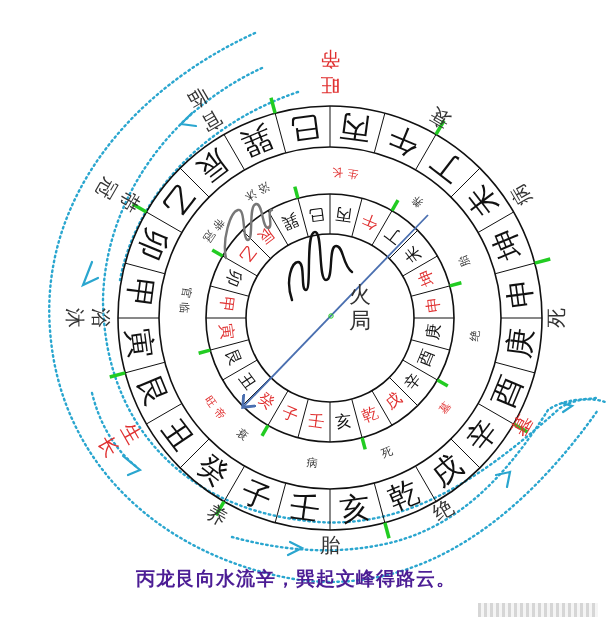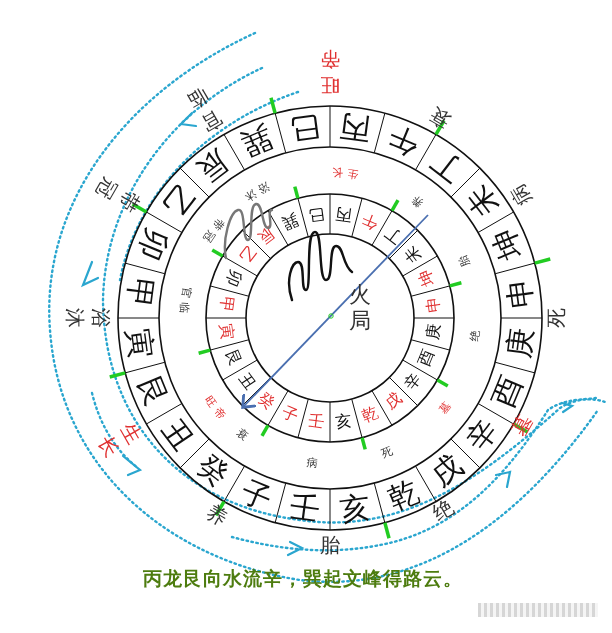--- a/index.html
+++ b/index.html
@@ -1,18 +1,18 @@
 <!DOCTYPE html>
 <html><head>
 <meta charset="utf-8">
 <style>
   html, body { margin:0; padding:0; background:#ffffff; }
   body { width:612px; height:633px; position:relative; overflow:hidden; font-family:"DejaVu Sans", sans-serif; }
   #stage { position:absolute; left:0; top:0; width:612px; height:633px; }
-  .caption { position:absolute; left:15px; width:576px; top:566px; text-align:center; font-family:"DejaVu Serif", serif; font-weight:bold; font-size:19px; color:#4d7c0f; letter-spacing:1px; }
+  .caption { position:absolute; left:8px; width:576px; top:566px; text-align:center; font-family:"DejaVu Serif", serif; font-weight:bold; font-size:19px; color:#4c1d95; letter-spacing:1px; }
   .watermark { position:absolute; right:14px; top:603px; width:120px; height:14px; background:repeating-linear-gradient(90deg,#bbb 0 3px,#eee 3px 6px); opacity:0.6; }
   svg text { font-family:"DejaVu Sans", sans-serif; }
 </style>
 </head>
 <body>
 
 <svg id="stage" viewBox="0 0 612 633" width="612" height="633" xmlns="http://www.w3.org/2000/svg">
   <defs>
     <marker id="arrowBlue" markerWidth="10" markerHeight="10" refX="5" refY="5" orient="auto">
       <path d="M0,0 L6,5 L0,10" fill="none" stroke="#4a6fb0" stroke-width="1.6"></path>

